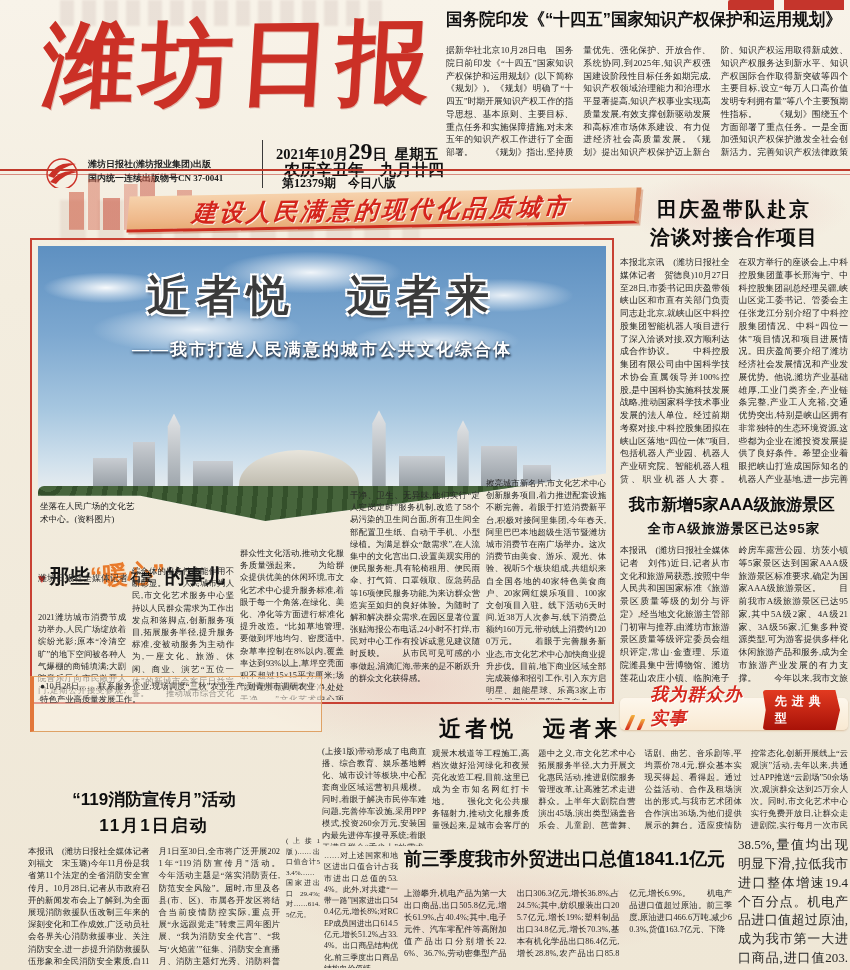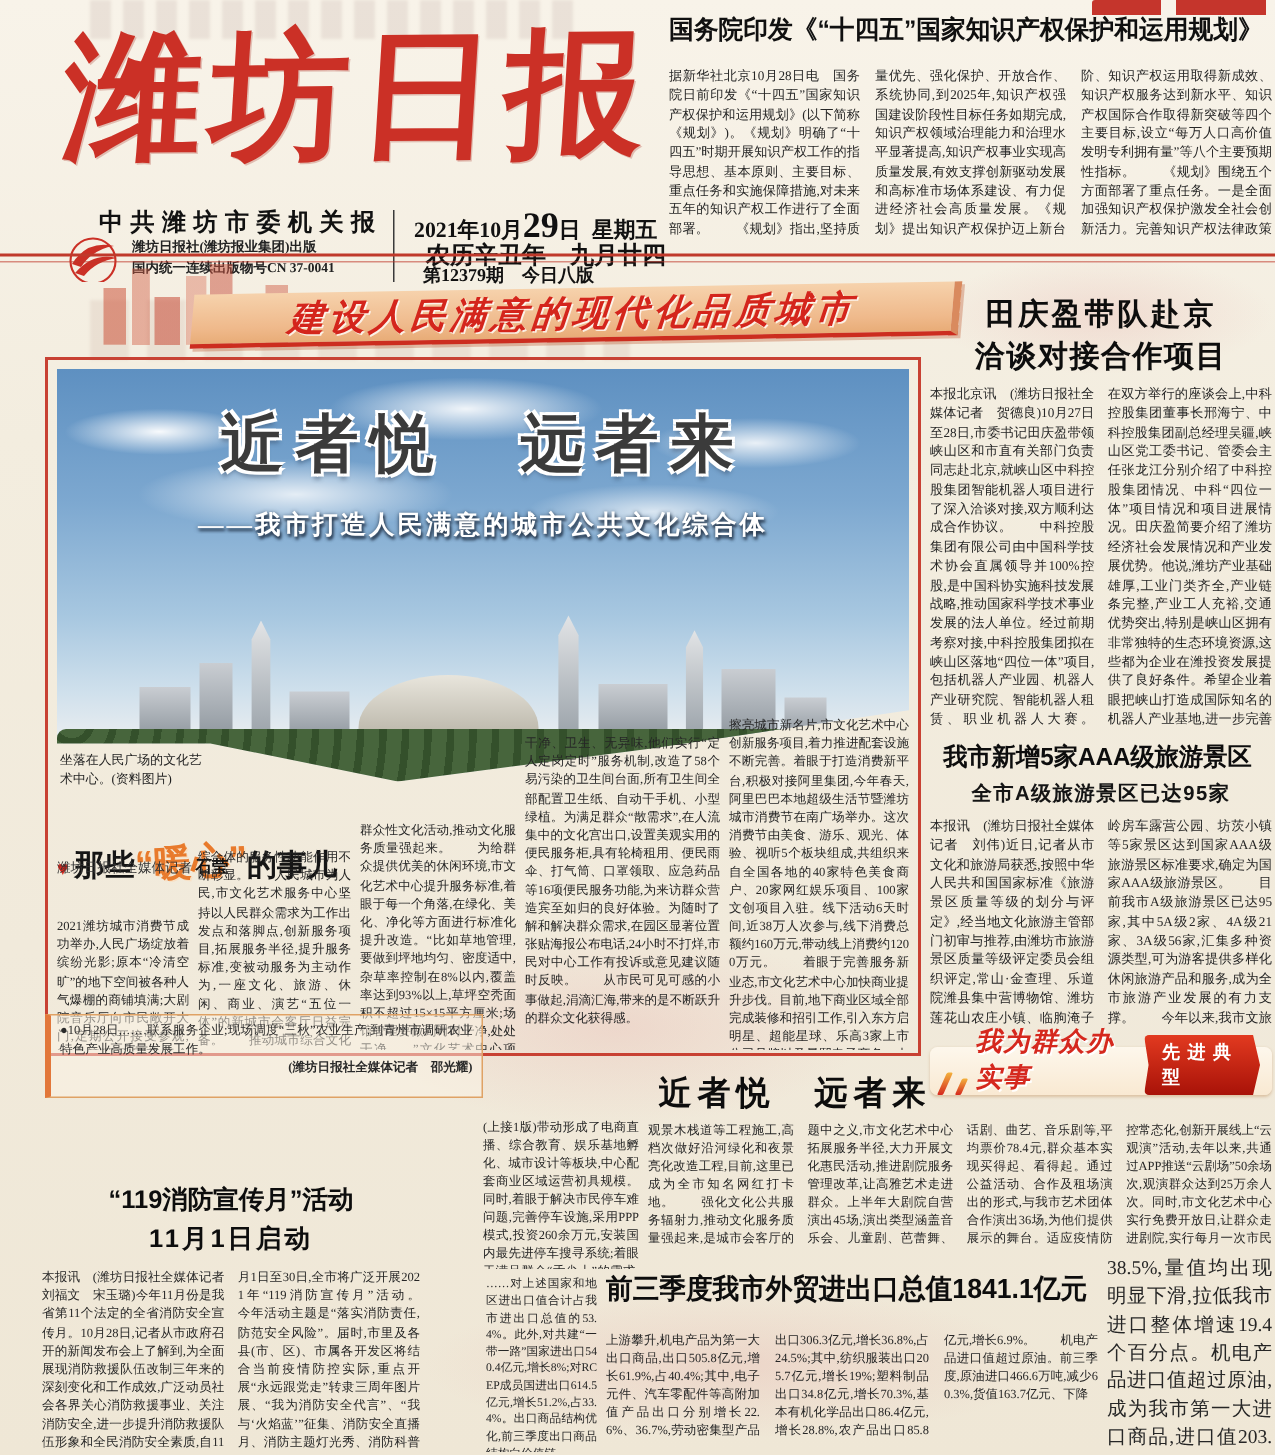--- a/index.html
+++ b/index.html
@@ -95,21 +95,20 @@
 <div id="page">
 
   <div class="abs pinkpatch" style="left:240px;top:620px;width:340px;height:130px;"></div>
   <div class="abs pinkpatch" style="left:280px;top:860px;width:420px;height:100px;"></div>
   <div class="abs pinkpatch" style="left:620px;top:170px;width:230px;height:80px;"></div>
   <div class="abs bleed" style="left:60px;top:0;width:330px;height:26px;background:repeating-linear-gradient(90deg,#9a7a74 0 14px,transparent 14px 22px);"></div>
   <div class="abs bleed" style="left:60px;top:200px;width:360px;height:40px;background:repeating-linear-gradient(90deg,#b08a80 0 26px,transparent 26px 38px);"></div>
   <div class="abs corner-red" style="left:728px;top:0;width:120px;height:12px;"></div>
 
   <div class="abs mast-title center" style="left:36px;top:16px;width:406px;">潍坊日报</div>
-  <div class="abs organ" style="left:66px;top:138px;width:230px;">中共潍坊市委机关报</div>
   <svg class="abs" style="left:44px;top:156px;" width="36" height="32" viewBox="0 0 36 32">
     <path d="M4 20 Q 14 4, 32 8 Q 18 10, 10 22 Z" fill="#cb3026"></path>
     <path d="M6 26 Q 18 12, 34 16 Q 20 18, 12 28 Z" fill="#cb3026"></path>
     <circle cx="18" cy="18" r="15" fill="none" stroke="#cb3026" stroke-width="1.4"></circle>
   </svg>
   <div class="abs pub" style="left:88px;top:158px;width:168px;">潍坊日报社(潍坊报业集团)出版</div>
   <div class="abs pub" style="left:88px;top:172px;width:168px;">国内统一连续出版物号CN 37-0041</div>
   <div class="abs vdiv" style="left:262px;top:140px;width:1px;height:48px;"></div>
   <div class="abs dateline" style="left:276px;top:138px;width:170px;font-size:14.5px;">
     <span>2021年10月</span><span style="font-size:24px;">29</span><span>日</span>
@@ -164,21 +163,20 @@
   </div>
 
   <div class="abs bt" style="left:38px;top:612px;width:88px;height:88px;font-size:8.4px;">2021潍坊城市消费节成功举办,人民广场绽放着缤纷光影;原本“冷清空旷”的地下空间被各种人气爆棚的商铺填满;大剧院音乐厅向市民敞开大门,定期公开接受参观;物业管理项目获评全省“质量标杆”项目……近者悦,远者来。截至今年9月底,市文化艺术中心到访人员达250万人,比去年同期增长598%,城市公共文化</div>
   <div class="abs bt" style="left:132px;top:566px;width:102px;height:134px;font-size:8.4px;">综合体的服务性功能作用不断彰显。　　人民城市为人民,市文化艺术服务中心坚持以人民群众需求为工作出发点和落脚点,创新服务项目,拓展服务半径,提升服务标准,变被动服务为主动作为,一座文化、旅游、休闲、商业、演艺“五位一体”的新城市会客厅日益完备。　　推动城市综合文化实力出新出彩,必须坚持以文惠民,加快推进公共文化设施建设,办好</div>
   <div class="abs bt" style="left:240px;top:548px;width:104px;height:152px;font-size:8.4px;">群众性文化活动,推动文化服务质量强起来。　　为给群众提供优美的休闲环境,市文化艺术中心提升服务标准,着眼于每一个角落,在绿化、美化、净化等方面进行标准化提升改造。“比如草地管理,要做到坪地均匀、密度适中,杂草率控制在8%以内,覆盖率达到93%以上,草坪空秃面积不超过15×15平方厘米;场馆管理要做到时时干净,处处干净……”文化艺术中心项目经理高洪立向记者介绍,为实现厕所</div>
   <div class="abs bt" style="left:350px;top:490px;width:130px;height:210px;font-size:8.4px;">干净、卫生、无异味,他们实行“定人定岗定时”服务机制,改造了58个易污染的卫生间台面,所有卫生间全部配置卫生纸、自动干手机、小型绿植。为满足群众“散需求”,在人流集中的文化宫出口,设置美观实用的便民服务柜,具有轮椅租用、便民雨伞、打气筒、口罩领取、应急药品等16项便民服务功能,为来访群众营造宾至如归的良好体验。为随时了解和解决群众需求,在园区显著位置张贴海报公布电话,24小时不打烊,市民对中心工作有投诉或意见建议随时反映。　　从市民可见可感的小事做起,涓滴汇海,带来的是不断跃升的群众文化获得感。</div>
   <div class="abs bt" style="left:486px;top:478px;width:120px;height:222px;font-size:8.4px;">擦亮城市新名片,市文化艺术中心创新服务项目,着力推进配套设施不断完善。着眼于打造消费新平台,积极对接阿里集团,今年春天,阿里巴巴本地超级生活节暨潍坊城市消费节在南广场举办。这次消费节由美食、游乐、观光、体验、视听5个板块组成,共组织来自全国各地的40家特色美食商户、20家网红娱乐项目、100家文创项目入驻。线下活动6天时间,近38万人次参与,线下消费总额约160万元,带动线上消费约1200万元。　　着眼于完善服务新业态,市文化艺术中心加快商业提升步伐。目前,地下商业区域全部完成装修和招引工作,引入东方启明星、超能星球、乐高3家上市公司品牌以及晨熙电子商务、七田阳光等14家知名企业入驻。(下转2版)</div>
 
   <div class="abs briefbox" style="left:30px;top:676px;width:292px;height:56px;">
     <span>●10月28日,……联系服务企业;现场调度“三秋”农业生产;到青州市调研农业特色产业高质量发展工作。</span>
-    <span style="display:block;text-align:right;font-weight:bold;">(潍坊日报社全媒体记者　邵光耀)</span>
   </div>
 
   <div class="abs a-hl center" style="left:620px;top:224px;width:228px;font-size:20px;letter-spacing:1px;">洽谈对接合作项目</div>
   <div class="abs a-hl center" style="left:620px;top:196px;width:228px;font-size:20px;letter-spacing:2px;">田庆盈带队赴京</div>
   <div class="abs bt cols2" style="left:620px;top:256px;width:228px;height:234px;">本报北京讯　(潍坊日报社全媒体记者　贺德良)10月27日至28日,市委书记田庆盈带领峡山区和市直有关部门负责同志赴北京,就峡山区中科控股集团智能机器人项目进行了深入洽谈对接,双方顺利达成合作协议。　　中科控股集团有限公司由中国科学技术协会直属领导并100%控股,是中国科协实施科技发展战略,推动国家科学技术事业发展的法人单位。经过前期考察对接,中科控股集团拟在峡山区落地“四位一体”项目,包括机器人产业园、机器人产业研究院、智能机器人租赁、职业机器人大赛。　　在双方举行的座谈会上,中科控股集团董事长邢海宁、中科控股集团副总经理吴疆,峡山区党工委书记、管委会主任张龙江分别介绍了中科控股集团情况、中科“四位一体”项目情况和项目进展情况。田庆盈简要介绍了潍坊经济社会发展情况和产业发展优势。他说,潍坊产业基础雄厚,工业门类齐全,产业链条完整,产业工人充裕,交通优势突出,特别是峡山区拥有非常独特的生态环境资源,这些都为企业在潍投资发展提供了良好条件。希望企业着眼把峡山打造成国际知名的机器人产业基地,进一步完善投资规划,高点定位,务实合作,潍坊市委、市政府将出台相关优惠政策,成立项目工作专班,全力支持企业在潍发展。邢海宁十分看好潍坊的产业发展环境,认为潍坊发展科技产业决心大、服务优、资源优势好,希望项目能够得到潍坊市委、市政府的重视和支持,相信在双方共同努力下,双方合作一定取得圆满成功。　　座谈结束后,双方共同见证了中科智能机器人产业园项目签约。</div>
 
   <div class="abs a-hl center" style="left:620px;top:494px;width:228px;font-size:16.5px;white-space:nowrap;transform:scaleX(.98);transform-origin:left;">我市新增5家AAA级旅游景区</div>
   <div class="abs subhead-bar center" style="left:620px;top:520px;width:228px;">全市A级旅游景区已达95家</div>
   <div class="abs bt cols2" style="left:620px;top:544px;width:228px;height:148px;">本报讯　(潍坊日报社全媒体记者　刘伟)近日,记者从市文化和旅游局获悉,按照中华人民共和国国家标准《旅游景区质量等级的划分与评定》,经当地文化旅游主管部门初审与推荐,由潍坊市旅游景区质量等级评定委员会组织评定,常山·金查理、乐道院潍县集中营博物馆、潍坊莲花山农庄小镇、临朐淹子岭房车露营公园、坊茨小镇等5家景区达到国家AAA级旅游景区标准要求,确定为国家AAA级旅游景区。　　目前我市A级旅游景区已达95家,其中5A级2家、4A级21家、3A级56家,汇集多种资源类型,可为游客提供多样化休闲旅游产品和服务,成为全市旅游产业发展的有力支撑。　　今年以来,我市文旅部门加快重大文旅项目建设,深入推动文化旅游融合发展,持续完善公共文化服务体系,不断提升文化旅游服务质量,为全市文化旅游强劲发展提供了坚强的组织保障。同时,创新形式、策划活动,充分发挥市场主体和行业协会作用,加快推进精品线路建设,推动乡村游、自驾游“热”起来,推进了旅游项目和产业的蓬勃发展。</div>
 
@@ -190,18 +188,19 @@
   </div>
 
   <div class="abs a-hl center" style="left:28px;top:788px;width:252px;font-size:17px;">“119消防宣传月”活动</div>
   <div class="abs a-hl center" style="left:28px;top:814px;width:252px;font-size:17px;letter-spacing:2px;">11月1日启动</div>
   <div class="abs bt cols2" style="left:28px;top:846px;width:252px;height:122px;font-size:8.4px;">本报讯　(潍坊日报社全媒体记者　刘福文　宋玉璐)今年11月份是我省第11个法定的全省消防安全宣传月。10月28日,记者从市政府召开的新闻发布会上了解到,为全面展现消防救援队伍改制三年来的深刻变化和工作成效,广泛动员社会各界关心消防救援事业、关注消防安全,进一步提升消防救援队伍形象和全民消防安全素质,自11月1日至30日,全市将广泛开展2021年“119消防宣传月”活动。　　今年活动主题是“落实消防责任,防范安全风险”。届时,市里及各县(市、区)、市属各开发区将结合当前疫情防控实际,重点开展“永远跟党走”转隶三周年图片展、“我为消防安全代言”、“我与‘火焰蓝’”征集、消防安全直播月、消防主题灯光秀、消防科普线上大体验、“全民学消防”等一系列消防宣传活动。</div>
 
   <div class="abs bt" style="left:322px;top:746px;width:104px;height:100px;font-size:8.3px;">(上接1版)带动形成了电商直播、综合教育、娱乐基地孵化、城市设计等板块,中心配套商业区域运营初具规模。同时,着眼于解决市民停车难问题,完善停车设施,采用PPP模式,投资260余万元,安装国内最先进停车搜寻系统;着眼于满足群众“舌尖上”的需求,在张面河沿岸区域规划建设风溪步行街,在业态上以轻餐饮为主,组织实施天然气、烟道、</div>
   <div class="abs a-hl center" style="left:432px;top:714px;width:196px;font-size:22px;letter-spacing:4px;font-family:'Liberation Serif','DejaVu Serif',serif;">近者悦　远者来</div>
   <div class="abs bt cols4" style="left:432px;top:748px;width:416px;height:86px;font-size:8.3px;">观景木栈道等工程施工,高档次做好沿河绿化和夜景亮化改造工程,目前,这里已成为全市知名网红打卡地。　　强化文化公共服务辐射力,推动文化服务质量强起来,是城市会客厅的题中之义,市文化艺术中心拓展服务半径,大力开展文化惠民活动,推进剧院服务管理改革,让高雅艺术走进群众。上半年大剧院自营演出45场,演出类型涵盖音乐会、儿童剧、芭蕾舞、话剧、曲艺、音乐剧等,平均票价78.4元,群众基本实现买得起、看得起。通过公益活动、合作及租场演出的形式,与我市艺术团体合作演出36场,为他们提供展示的舞台。适应疫情防控常态化,创新开展线上“云观演”活动,去年以来,共通过APP推送“云剧场”50余场次,观演群众达到25万余人次。同时,市文化艺术中心实行免费开放日,让群众走进剧院,实行每月一次市民开放日,提前将活动内容等形式向社会告知,届时可以免费走进剧院参观剧院舞台、设施设备等,还有机会免费观看演出,同时提供上台表演机会。上半年开展各类主题群众开放日6期,接待群众3000余人次。开展普惠艺术教育活动,引导全市5000余名中小学生免费走进剧院,感受经典、陶冶情操,提高修养。</div>
 
+  <div class="abs bt" style="left:286px;top:836px;width:34px;height:132px;font-size:7px;line-height:1.5;">(上接1版)……出口值合计53.4%……国家进出口29.4%;对……614.5亿元。</div>
   <div class="abs bt" style="left:324px;top:850px;width:74px;height:118px;font-size:7.8px;">……对上述国家和地区进出口值合计占我市进出口总值的53.4%。此外,对共建“一带一路”国家进出口540.4亿元,增长8%;对RCEP成员国进出口614.5亿元,增长51.2%,占33.4%。出口商品结构优化,前三季度出口商品结构向价值链</div>
   <div class="abs a-hl" style="left:404px;top:846px;width:350px;font-size:18.5px;white-space:nowrap;transform:scaleX(.96);transform-origin:left;">前三季度我市外贸进出口总值1841.1亿元</div>
   <div class="abs bt cols3" style="left:404px;top:888px;width:328px;height:80px;font-size:8.3px;">上游攀升,机电产品为第一大出口商品,出口505.8亿元,增长61.9%,占40.4%;其中,电子元件、汽车零配件等高附加值产品出口分别增长22.6%、36.7%,劳动密集型产品出口306.3亿元,增长36.8%,占24.5%;其中,纺织服装出口205.7亿元,增长19%;塑料制品出口34.8亿元,增长70.3%,基本有机化学品出口86.4亿元,增长28.8%,农产品出口85.8亿元,增长6.9%。　　机电产品进口值超过原油。前三季度,原油进口466.6万吨,减少60.3%,货值163.7亿元、下降</div>
   <div class="abs bt" style="left:738px;top:836px;width:110px;height:132px;font-size:13px;">38.5%,量值均出现明显下滑,拉低我市进口整体增速19.4个百分点。机电产品进口值超过原油,成为我市第一大进口商品,进口值203.2亿元,增长89.2%。农产品进口48.3亿元,增长45.1%,其中粮食进口大幅增长24.3%,占农产品进口总值的50.3%。</div>
 
 </div>
 
 </body></html>

